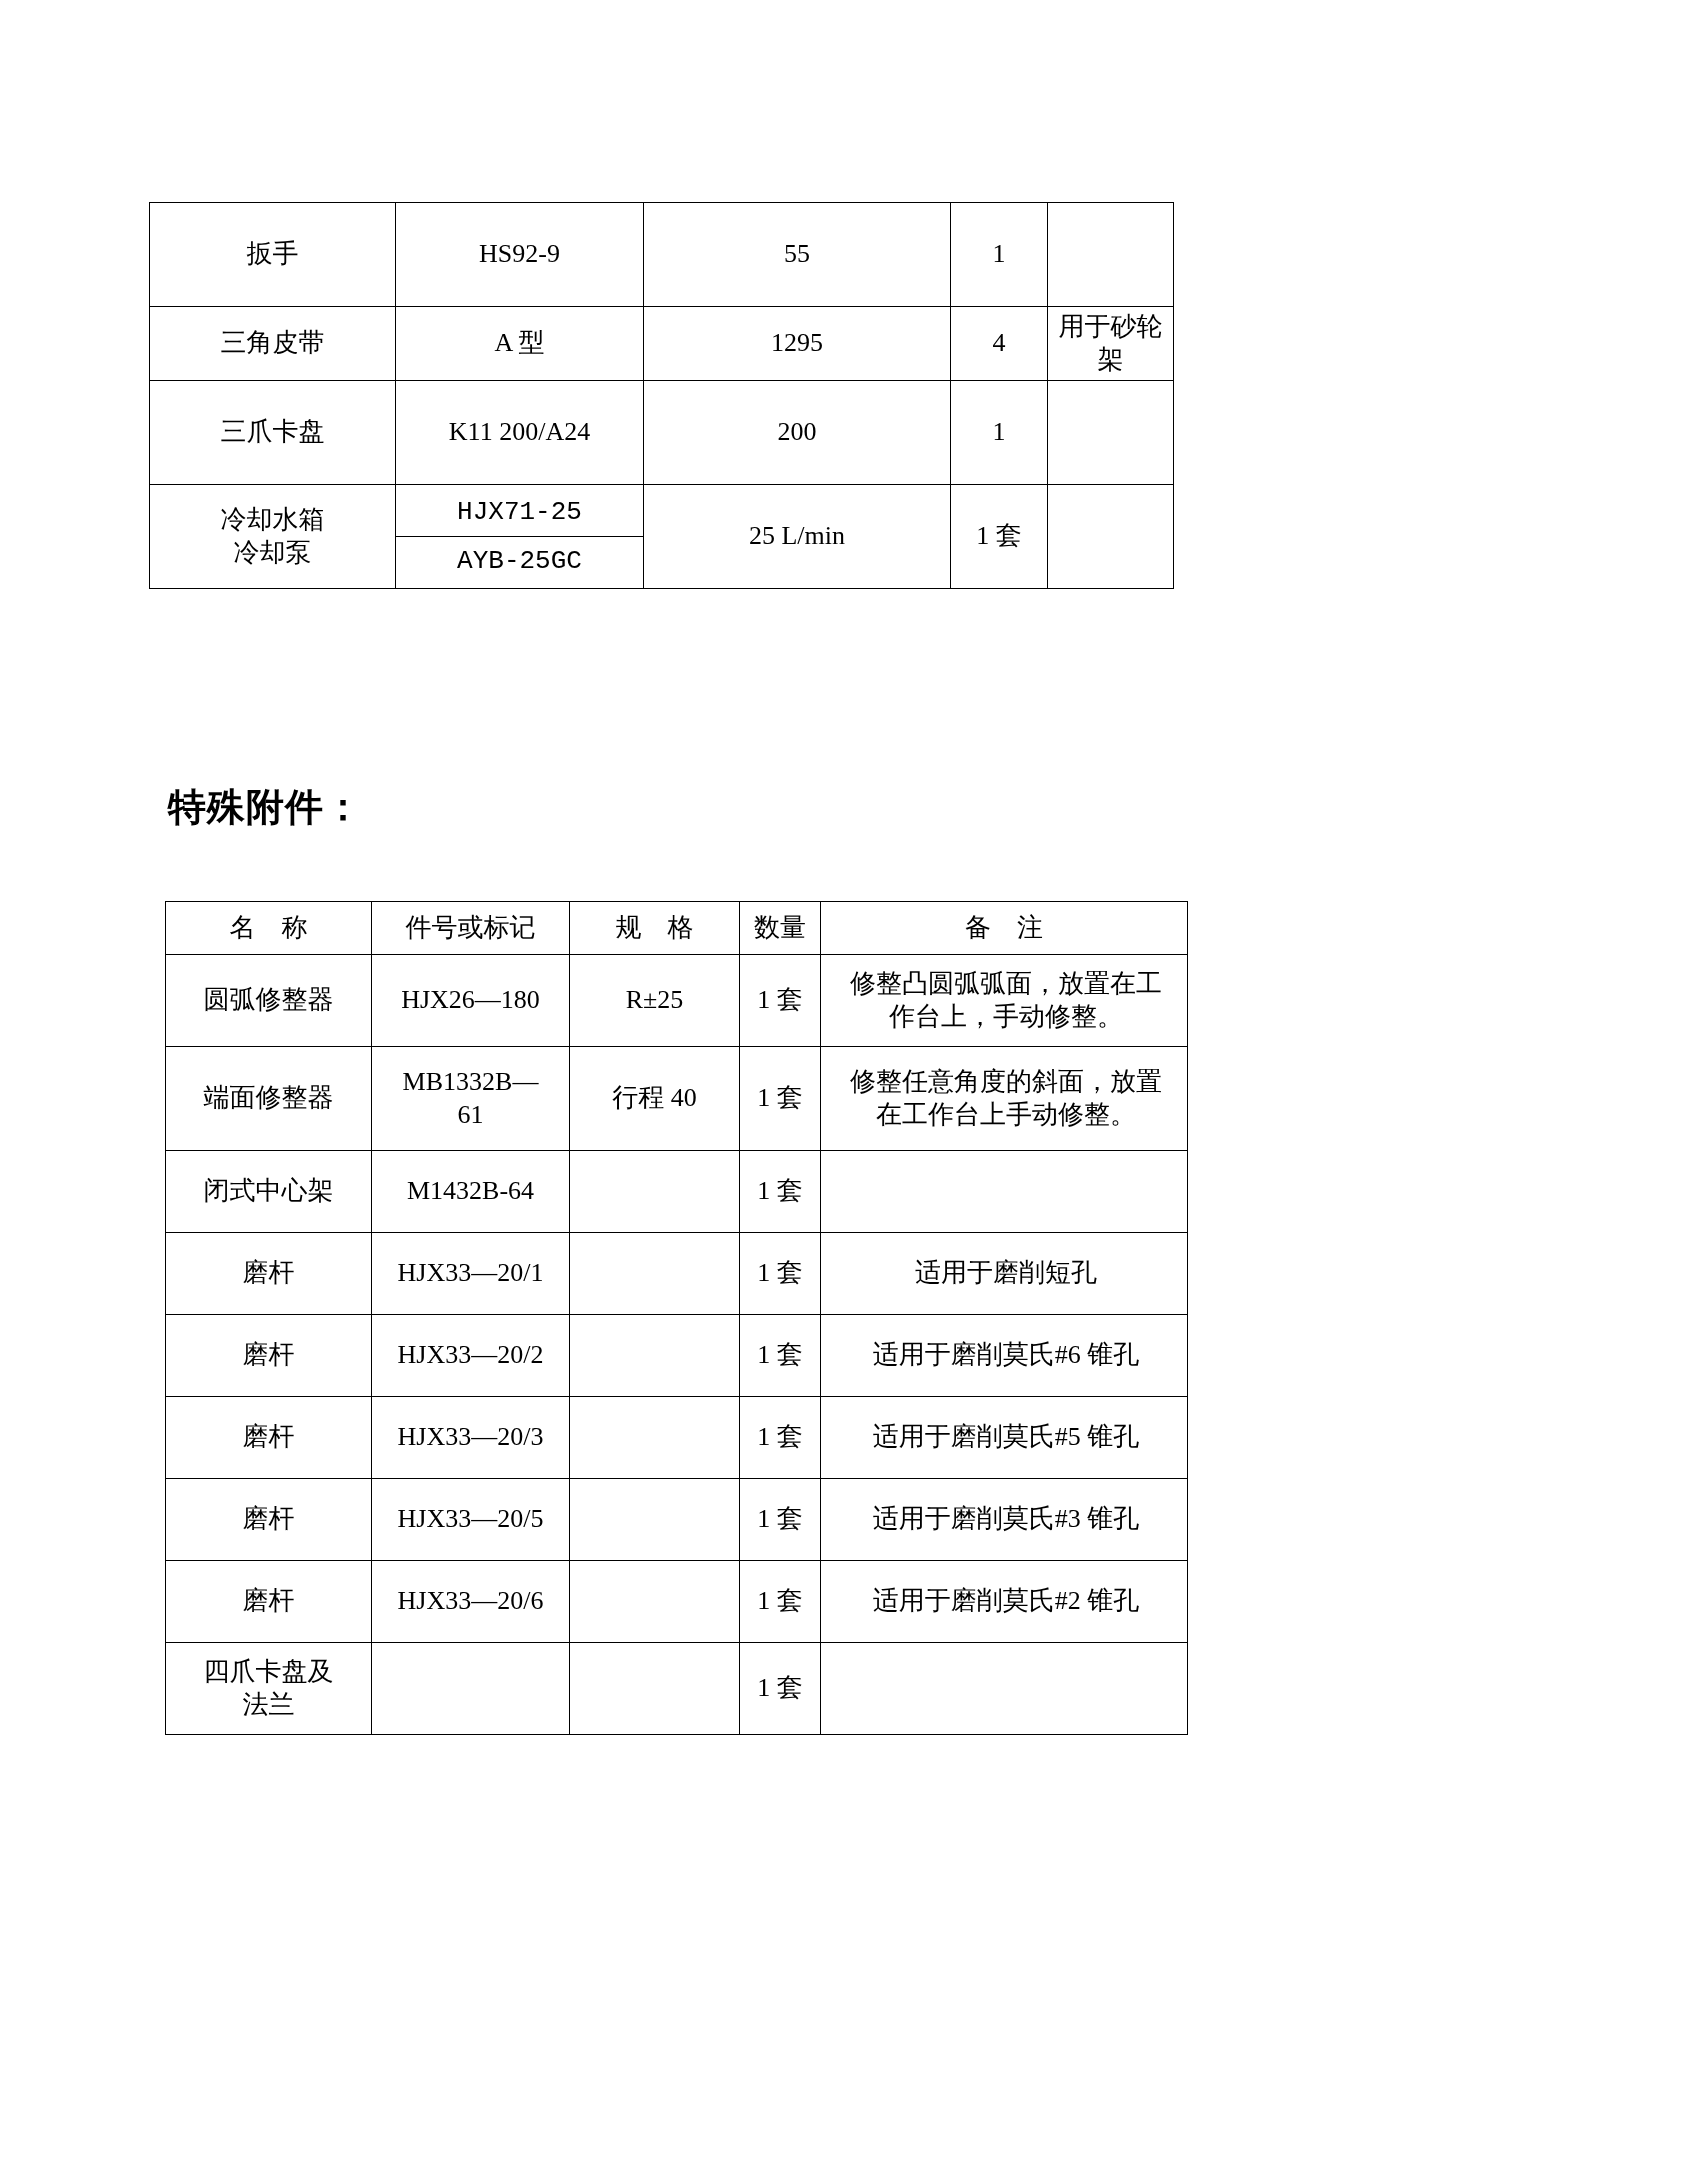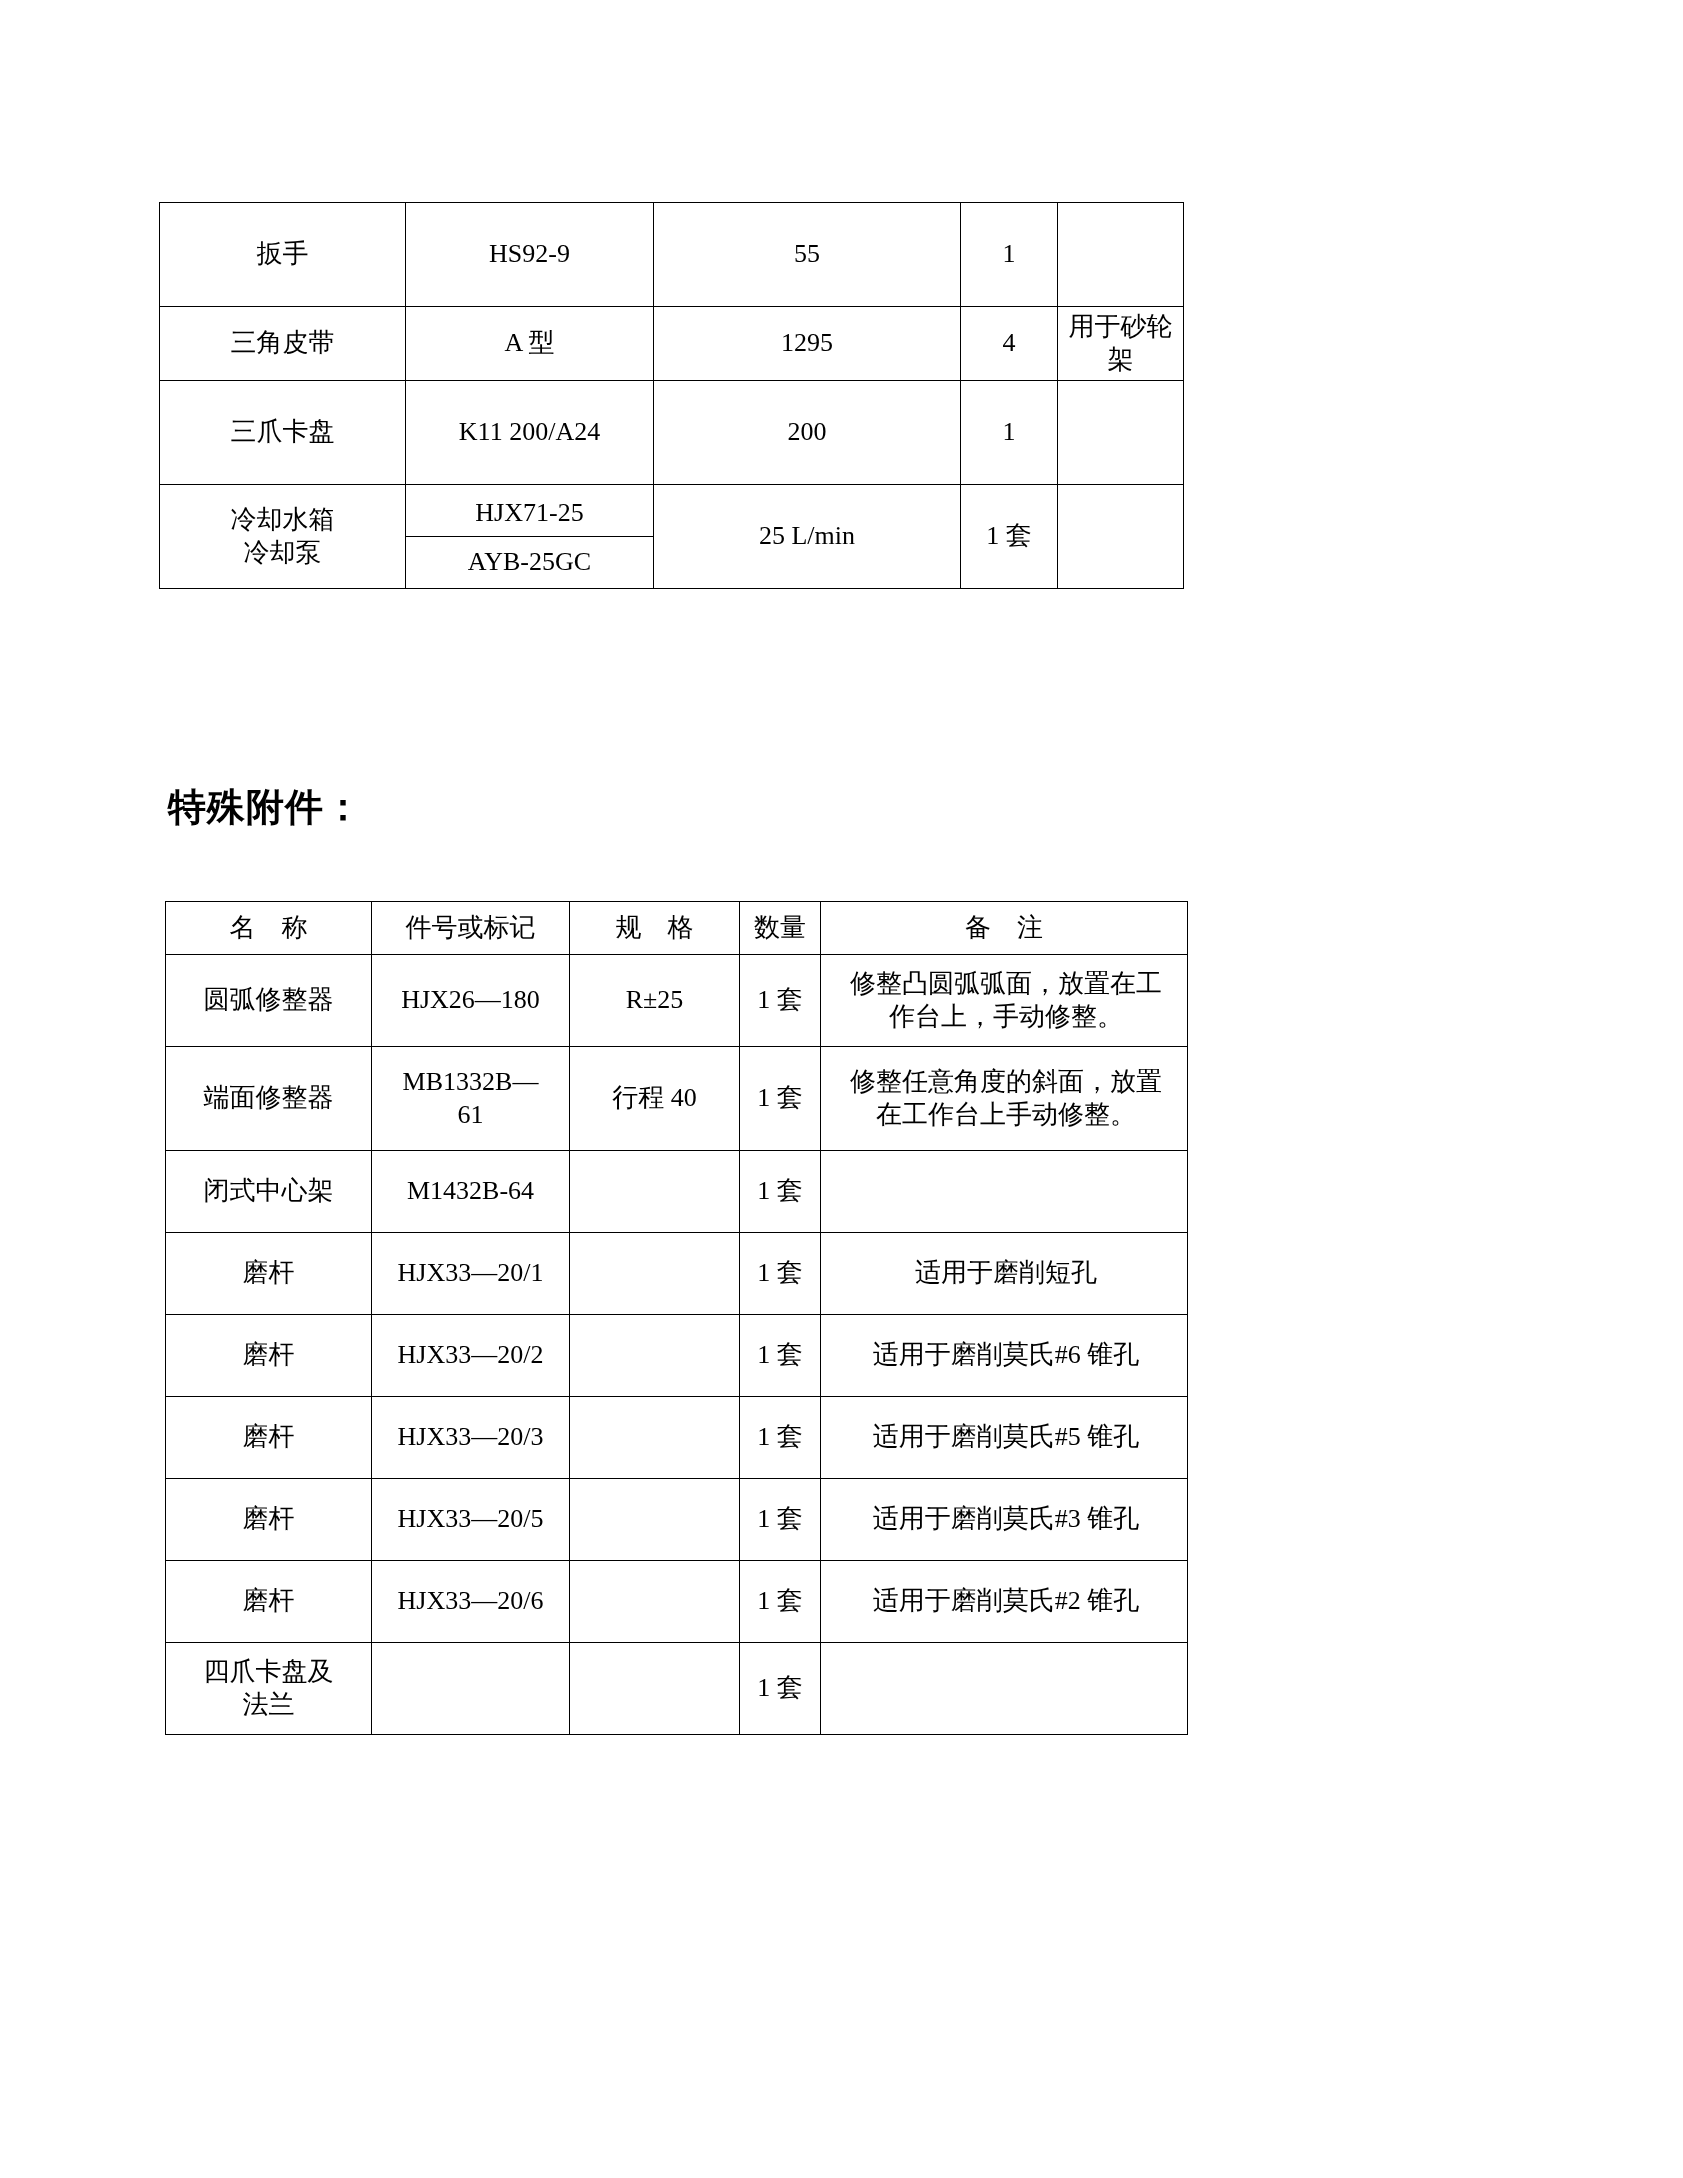--- a/index.html
+++ b/index.html
@@ -33,40 +33,41 @@
   .tbl td, .tbl th {
     border: 1.5px solid #000000;
     padding: 4px 6px;
     text-align: center;
     vertical-align: middle;
     font-weight: normal;
   }
 
   #table-standard {
     position: absolute;
-    left: 159px;
+    left: 149px;
     top: 202px;
     width: 1023px;
   }
   #table-standard td { height: 55px; }
 
   .c-name   { width: 246px; }
   .c-code   { width: 248px; }
   .c-spec   { width: 307px; }
   .c-qty    { width: 97px; }
   .c-remark { width: 126px; }
 
   .tall  { height: 95px !important; }
 
   
   .split { padding: 0 !important; }
   .split .half {
     height: 49px;
     line-height: 49px;
     box-sizing: border-box;
+    font-family: Liberation Mono, monospace;
   }
   .split .half.top { border-bottom: 1.5px solid #000000; }
 
   .stack-line { display: block; }
 
   
   #special-heading {
     position: absolute;
     left: 168px;
     top: 782px;

